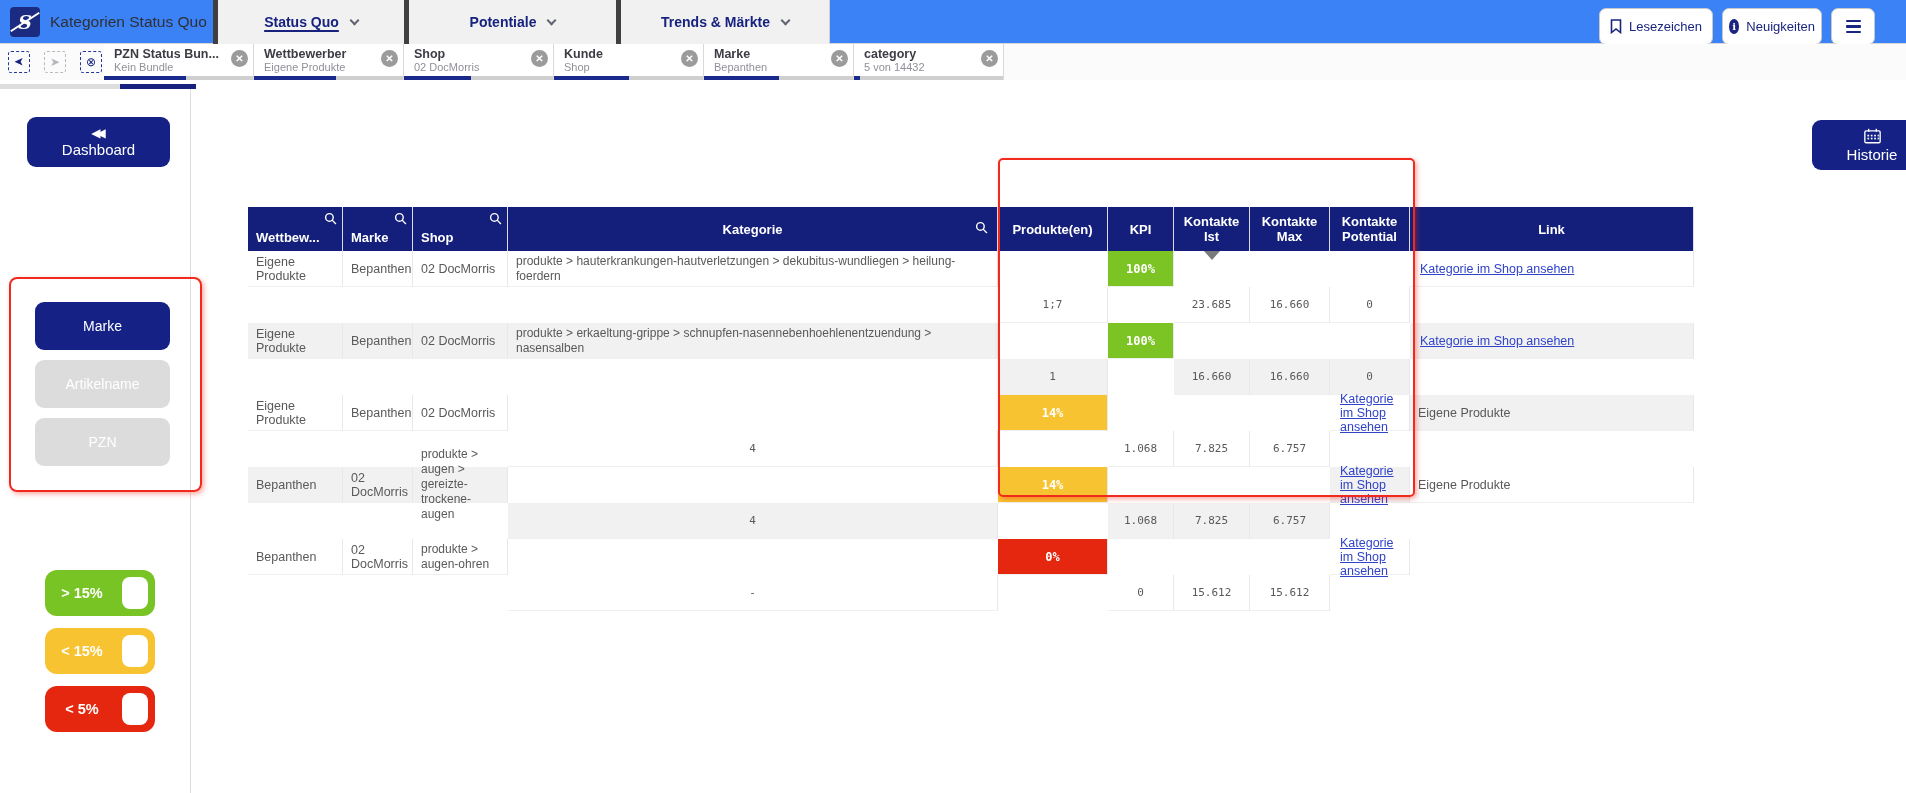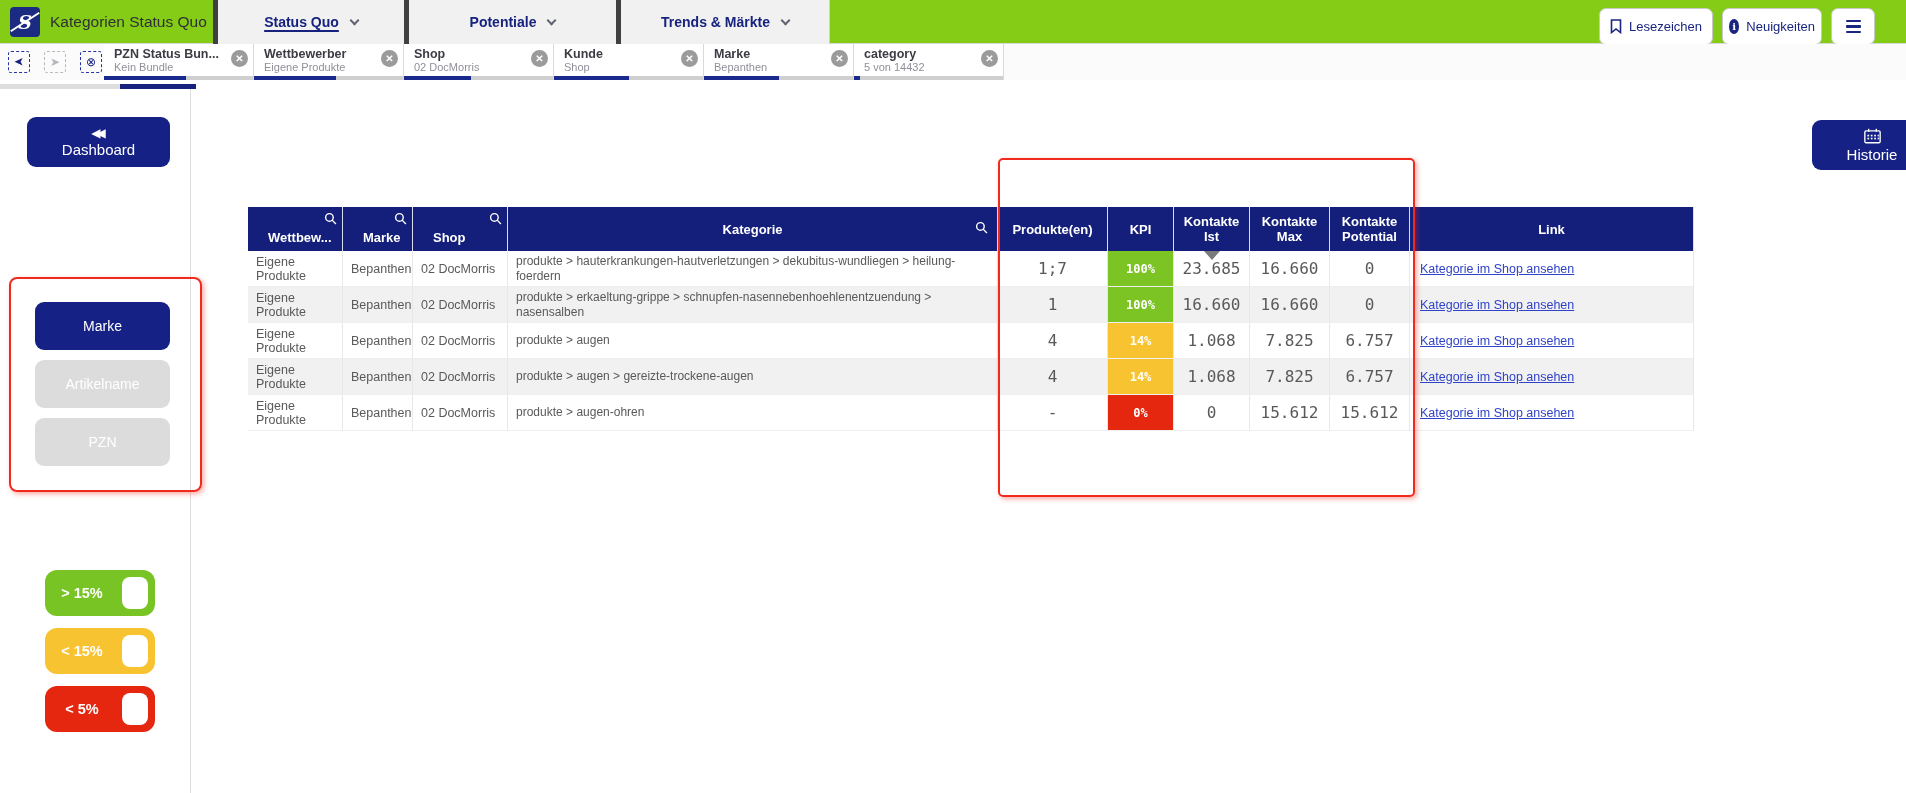--- a/index.html
+++ b/index.html
@@ -1,21 +1,21 @@
 <!DOCTYPE html>
 <html><head>
 <meta charset="utf-8">
 <style>
   html,body{margin:0;padding:0;background:#fff;}
   *{box-sizing:border-box;}
   .stage{position:relative;width:1906px;height:793px;background:#ffffff;overflow:hidden;
          font-family:"Liberation Sans",sans-serif;}
 
   
-  .topbar{position:absolute;left:0;top:0;width:1906px;height:44px;background:#84cc16;
+  .topbar{position:absolute;left:0;top:0;width:1906px;height:44px;background:#3b82f6;
           border-bottom:1px solid #d8d8d8;}
   .logo{position:absolute;left:10px;top:7px;width:30px;height:30px;background:#1c2b82;
         border-radius:4px;color:#fff;display:flex;align-items:center;justify-content:center;
         font-family:"DejaVu Serif",serif;font-style:italic;font-weight:bold;font-size:19px;}
   .logo-slash{position:absolute;left:-2px;top:14px;width:34px;height:2px;background:#fff;
         transform:rotate(-33deg);}
   .app-title{position:absolute;left:50px;top:0;height:44px;line-height:44px;font-size:15.5px;
         color:#2f2f35;}
   .tabs{position:absolute;left:213px;top:0;height:44px;display:flex;}
   .tab{height:44px;display:flex;align-items:center;justify-content:center;background:#f1f1f1;
@@ -84,29 +84,29 @@
   .legend-knob{position:absolute;right:7px;top:7px;width:26px;height:32px;background:#fff;
         border-radius:8px;}
 
   
   .ktable{position:absolute;left:248px;top:207px;width:1446px;display:grid;
         grid-template-columns:95px 70px 95px 490px 110px 66px 76px 80px 80px 284px;
         font-size:12.5px;}
   .th{height:44px;background:#141f7b;color:#fff;font-weight:bold;font-size:13px;position:relative;
         display:flex;border-right:1px solid rgba(255,255,255,.85);cursor:pointer;}
   .th:last-child{border-right:none;}
-  .th.left{align-items:flex-end;padding:6px 20px;}
+  .th.left{align-items:flex-end;padding:6px 8px;}
   .th.center{align-items:center;justify-content:center;text-align:center;padding:2px 4px;}
   .th .search{position:absolute;top:5px;right:5px;}
   .th.kat .search{top:14px;right:9px;}
   .td{height:36px;display:flex;align-items:center;padding:0 8px;color:#595959;
         border-right:1px solid #e8e8e8;border-bottom:1px solid #efefef;background:#fff;}
   .td.alt{background:#f1f1f1;}
   .td.center{justify-content:center;padding:0 2px;}
-  .td.num{font-family:"DejaVu Sans Mono",monospace;font-size:16px;}
+  .td.num{font-family:"DejaVu Sans Mono",monospace;font-size:11px;margin-top:36px;}
   .td.kat{font-size:12px;line-height:1.25;padding:3px 8px;}
   .td.kpi{padding:0;color:#fff;font-weight:bold;justify-content:center;
         font-family:"DejaVu Sans Mono",monospace;font-size:12px;}
   .td .link{color:#3143c8;text-decoration:underline;cursor:pointer;padding-left:2px;}
   .sort-arrow{position:absolute;left:1204px;top:251px;width:0;height:0;
         border-left:8px solid transparent;border-right:8px solid transparent;
         border-top:9px solid #7a7a7a;z-index:5;}
 
   
   .annot{position:absolute;border:2.5px solid #f02b1d;pointer-events:none;z-index:50;
@@ -327,21 +327,20 @@
       <div class="td alt kpi" style="background: rgb(124, 195, 36);">100%</div>
       <div class="td alt center num">16.660</div>
       <div class="td alt center num">16.660</div>
       <div class="td alt center num">0</div>
       <div class="td alt">
         <span class="link">Kategorie im Shop ansehen</span>
       </div>
       <div class="td">Eigene Produkte</div>
       <div class="td">Bepanthen</div>
       <div class="td">02 DocMorris</div>
-      <div class="td kat">produkte &gt; augen</div>
       <div class="td center num">4</div>
       <div class="td kpi" style="background: rgb(248, 195, 49);">14%</div>
       <div class="td center num">1.068</div>
       <div class="td center num">7.825</div>
       <div class="td center num">6.757</div>
       <div class="td">
         <span class="link">Kategorie im Shop ansehen</span>
       </div>
       <div class="td alt">Eigene Produkte</div>
       <div class="td alt">Bepanthen</div>

